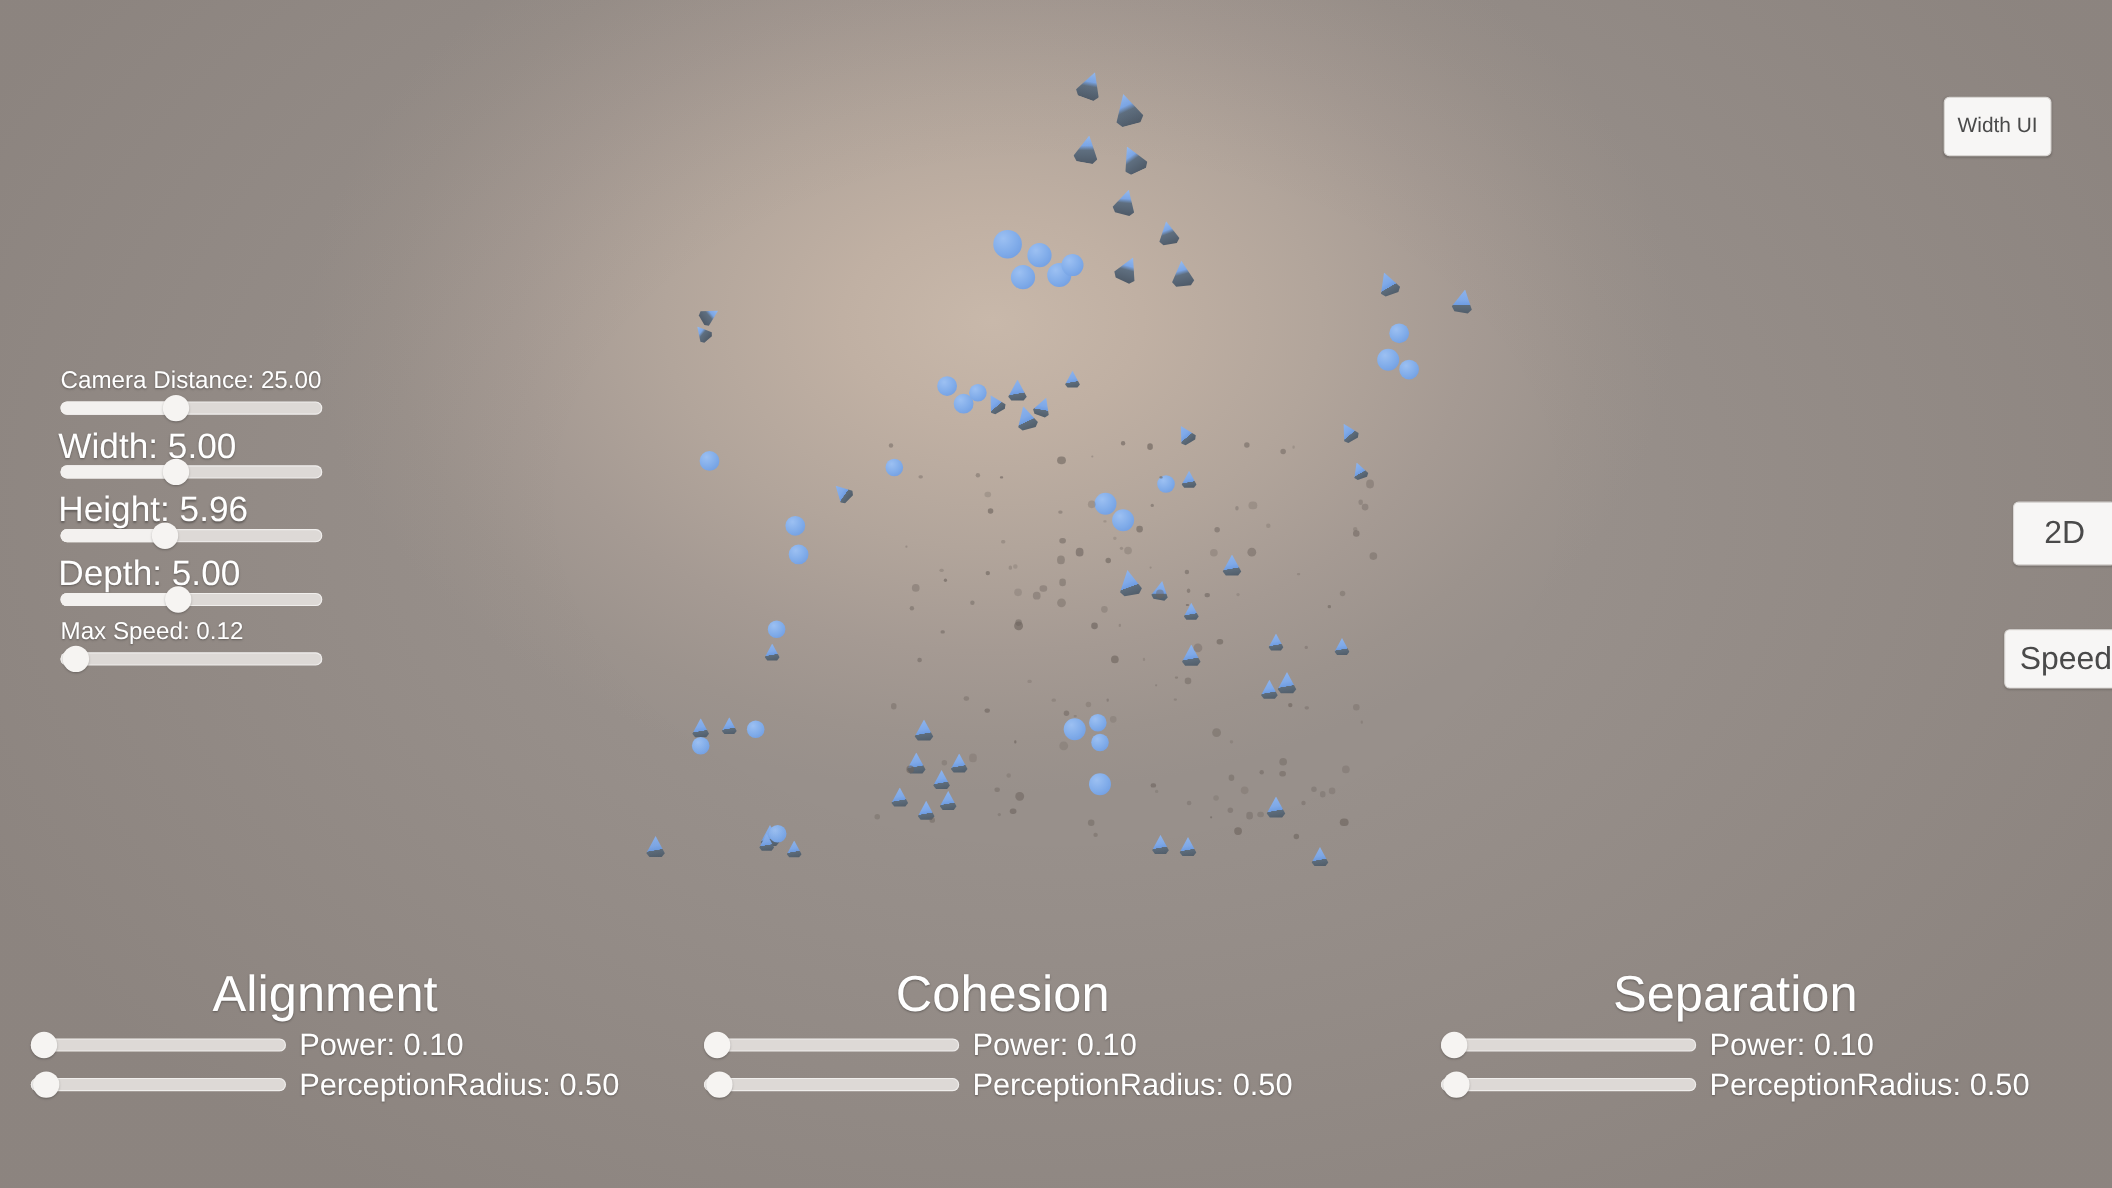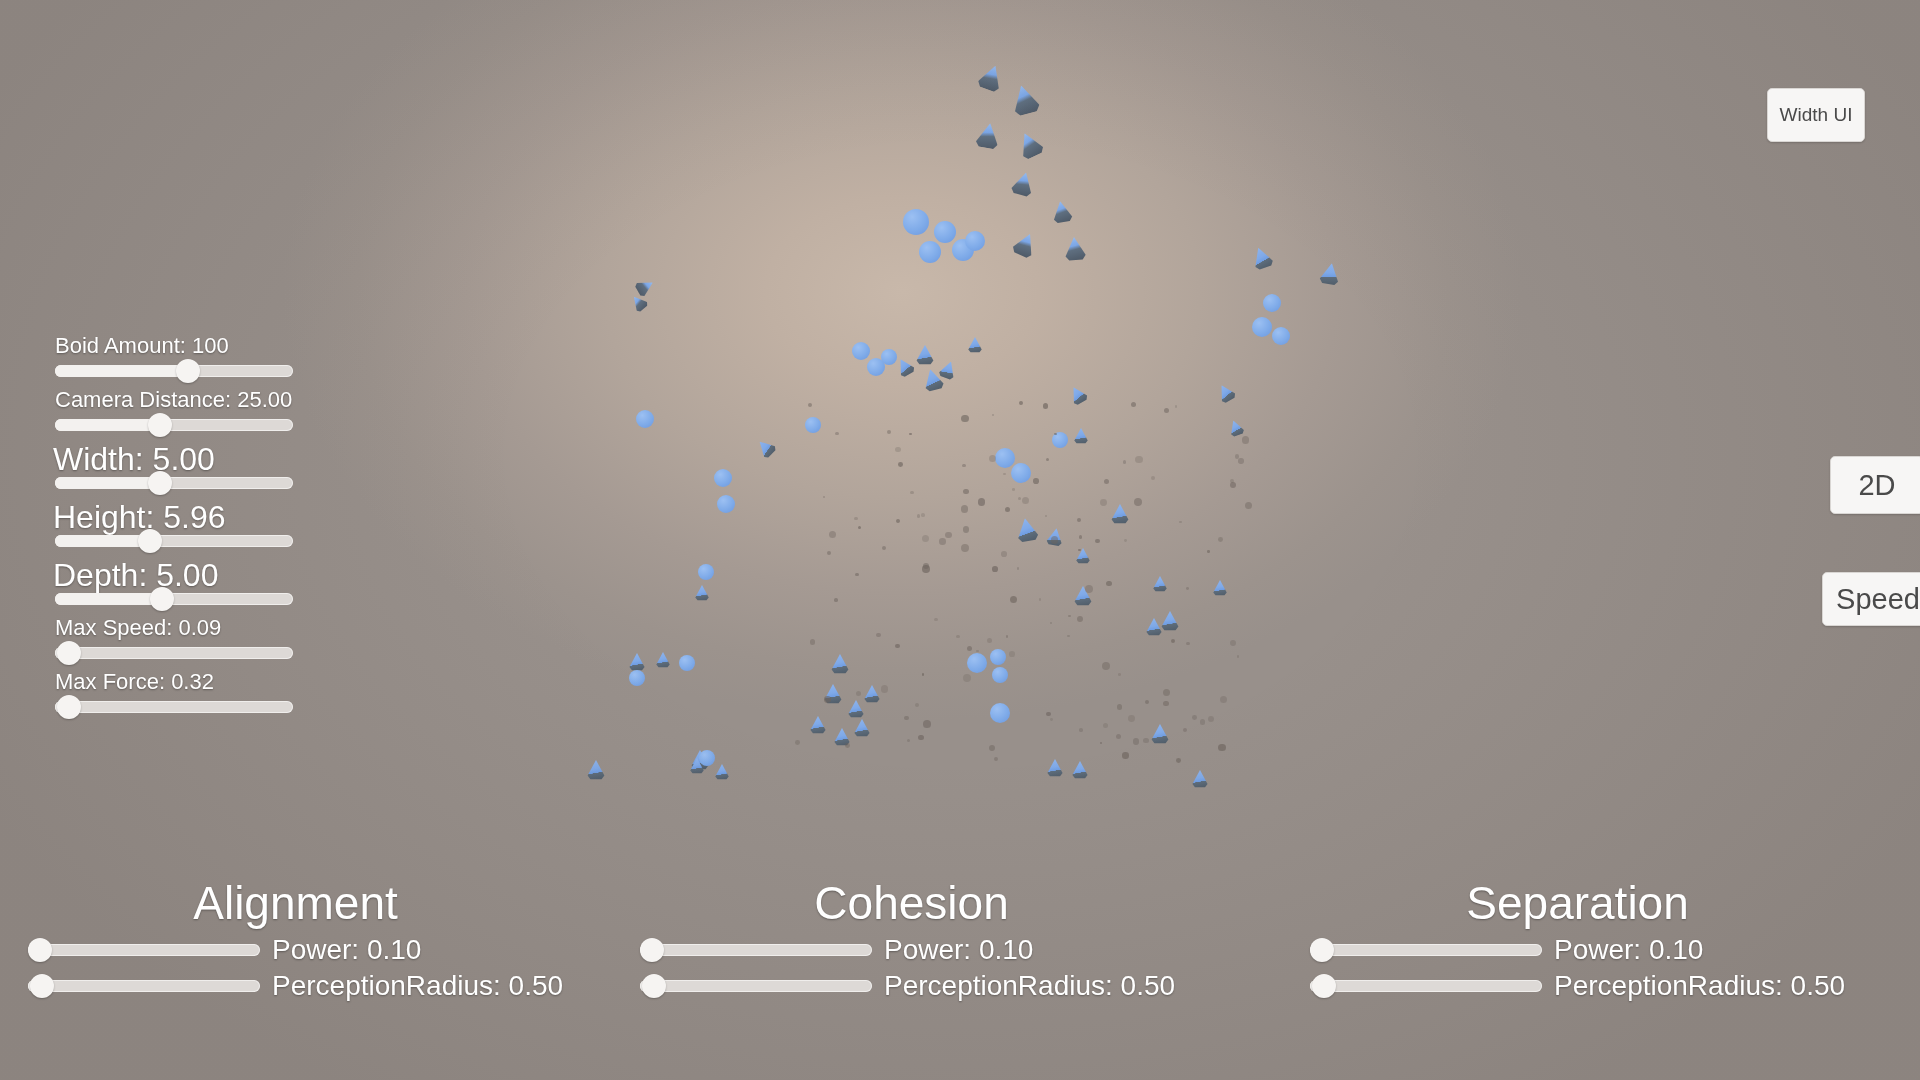--- a/index.html
+++ b/index.html
@@ -478,27 +478,20 @@
       <div class="pbit" style="width: 7.4028px; height: 7.4028px; left: 977.719px; top: 498.428px; opacity: 0.61;"></div>
       <div class="pbit" style="width: 2.20802px; height: 2.20802px; left: 1044.82px; top: 514.992px; opacity: 0.32;"></div>
       <div class="pbit" style="width: 3.20396px; height: 3.20396px; left: 854.336px; top: 516.684px; opacity: 0.31;"></div>
       <div class="pbit" style="width: 7.05044px; height: 7.05044px; left: 989.196px; top: 454.584px; opacity: 0.31;"></div>
     </div>
   <div id="viewport-vignette"></div>
 </div>
 
 <div id="left-panel">
     <div class="lp-row">
-      <div class="ui-label lp-label">Boid Amount: 100</div>
-      <div class="slider lp-slider">
-        <div class="fill" style="width: 56%;"></div>
-        <div class="thumb" style="left: 56%;"></div>
-      </div>
-    </div>
-    <div class="lp-row">
       <div class="ui-label lp-label">Camera Distance: 25.00</div>
       <div class="slider lp-slider">
         <div class="fill" style="width: 44%;"></div>
         <div class="thumb" style="left: 44%;"></div>
       </div>
     </div>
     <div class="lp-row">
       <div class="ui-label lp-label big">Width: 5.00</div>
       <div class="slider lp-slider">
         <div class="fill" style="width: 44%;"></div>
@@ -513,28 +506,21 @@
       </div>
     </div>
     <div class="lp-row">
       <div class="ui-label lp-label big">Depth: 5.00</div>
       <div class="slider lp-slider">
         <div class="fill" style="width: 45%;"></div>
         <div class="thumb" style="left: 45%;"></div>
       </div>
     </div>
     <div class="lp-row">
-      <div class="ui-label lp-label">Max Speed: 0.09</div>
-      <div class="slider lp-slider">
-        <div class="fill" style="width: 6%;"></div>
-        <div class="thumb" style="left: 6%;"></div>
-      </div>
-    </div>
-    <div class="lp-row">
-      <div class="ui-label lp-label">Max Force: 0.32</div>
+      <div class="ui-label lp-label">Max Speed: 0.12</div>
       <div class="slider lp-slider">
         <div class="fill" style="width: 6%;"></div>
         <div class="thumb" style="left: 6%;"></div>
       </div>
     </div>
   </div>
 
 <div id="bottom-panel">
   <div class="rule" id="rule-alignment">
       <div class="ui-label rule-title">Alignment</div>

